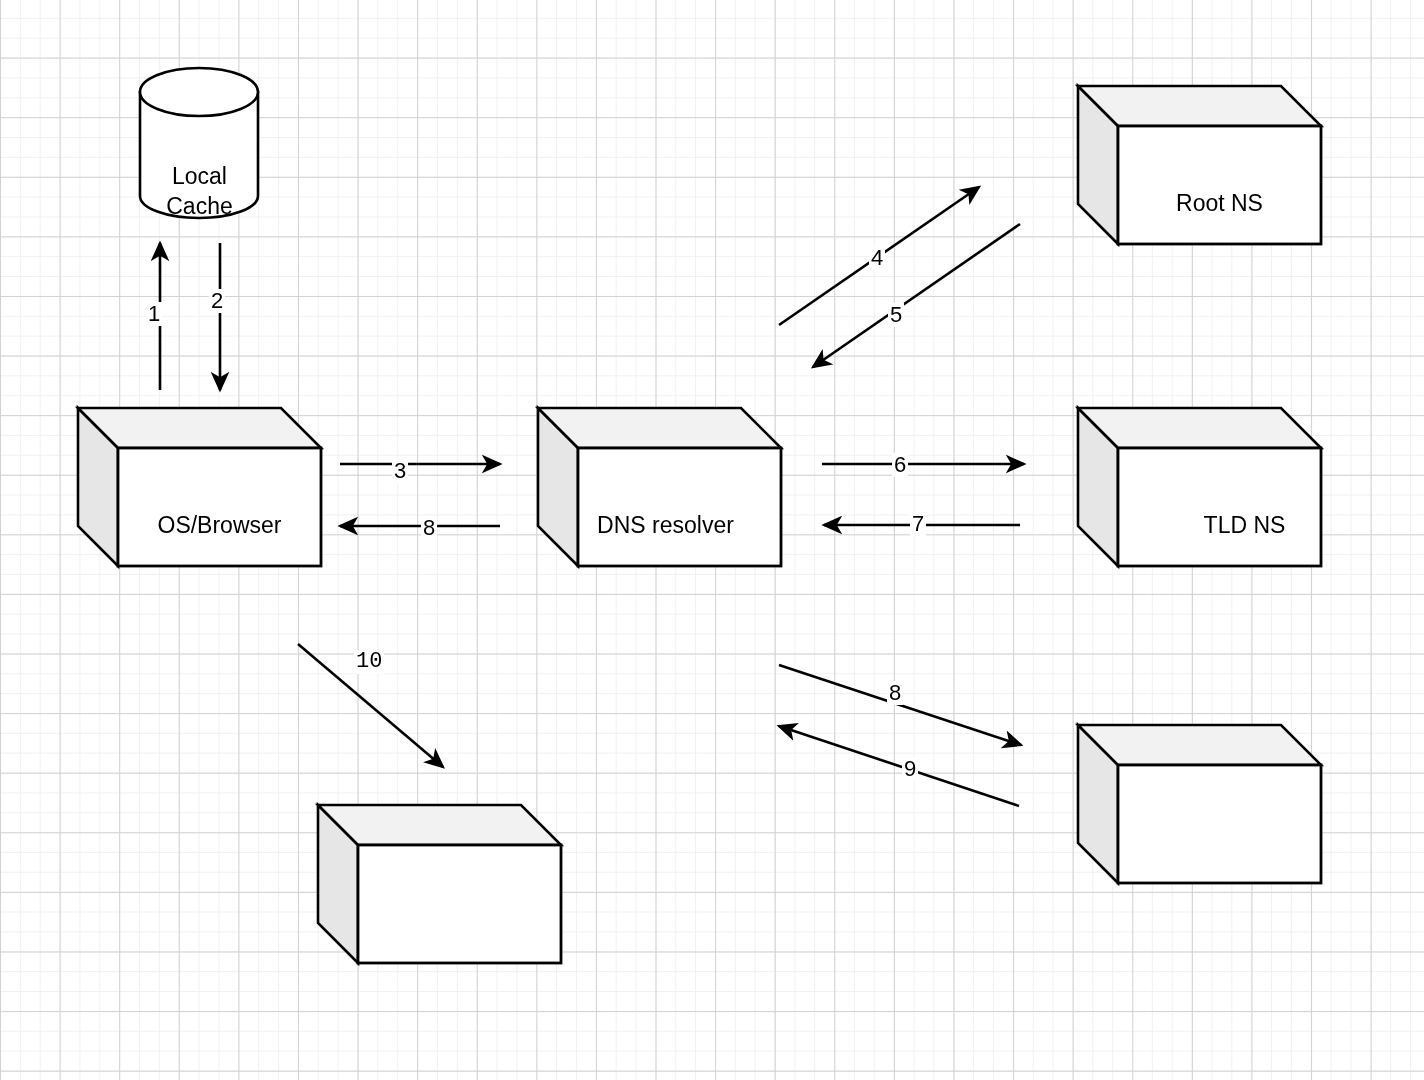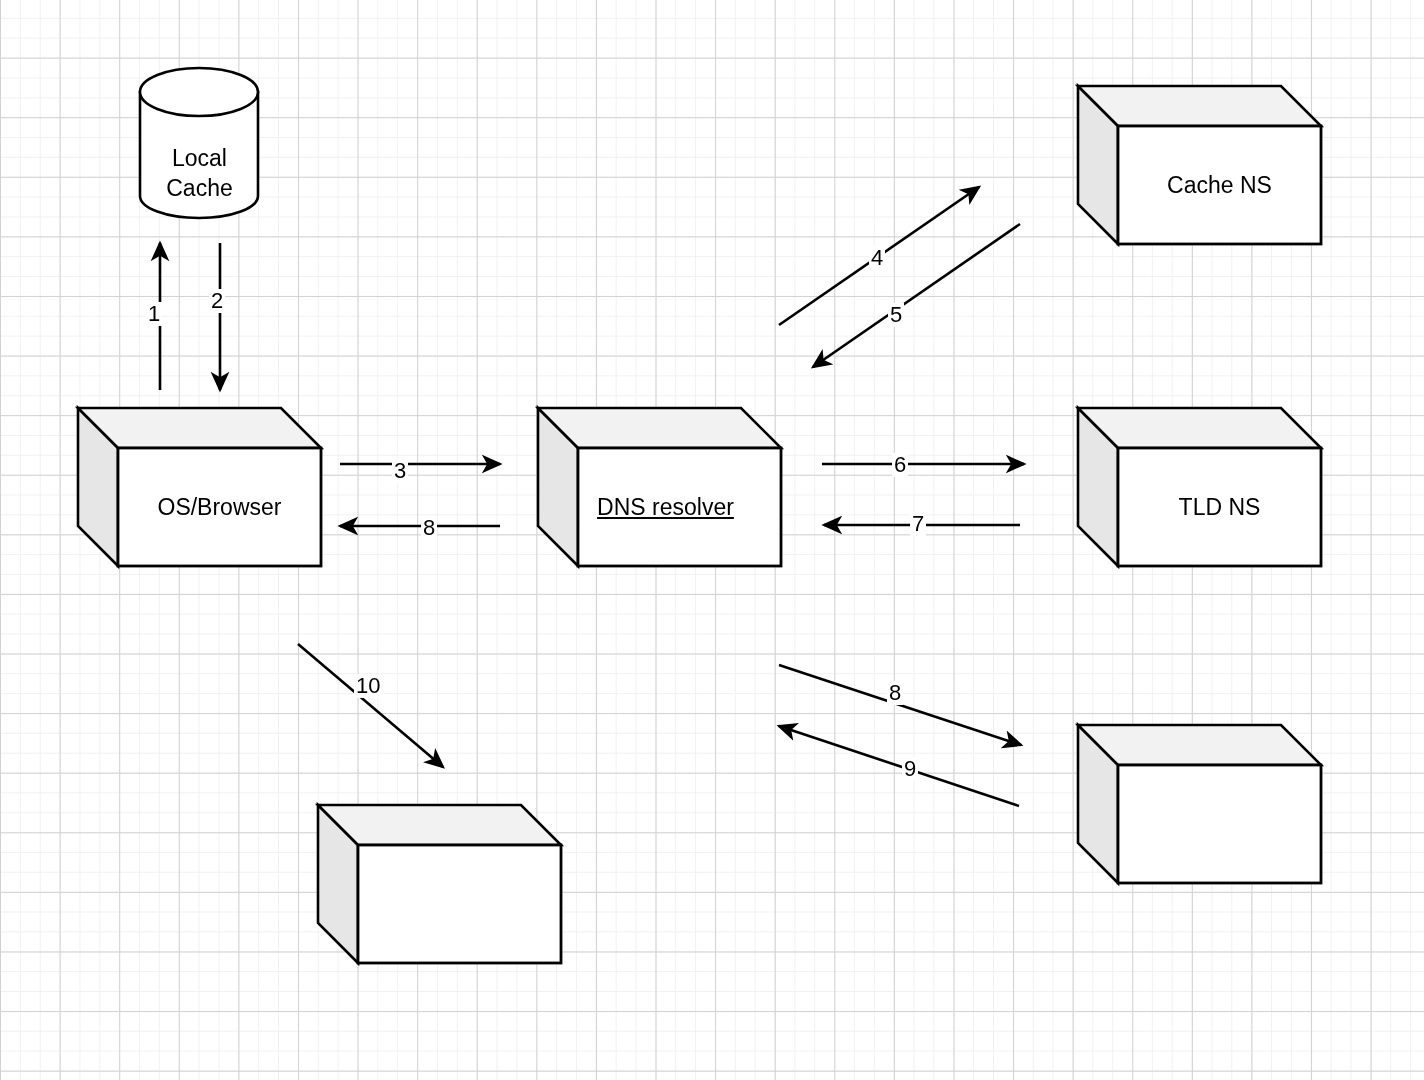--- a/index.html
+++ b/index.html
@@ -35,20 +35,21 @@
   .node-label {
     position: absolute;
     text-align: center;
     color: #000000;
     font-family: "Liberation Sans", sans-serif;
     font-size: 23px;
     line-height: 30px;
     letter-spacing: 0px;
     white-space: pre-line;
     pointer-events: none;
+    margin-top: 18px;
   }
   .edge-label {
     position: absolute;
     color: #000000;
     font-family: "Liberation Sans", sans-serif;
     font-size: 22px;
     line-height: 24px;
     background: #ffffff;
     padding: 0 2px;
     white-space: nowrap;
@@ -128,25 +129,25 @@
     <line x1="1019" y1="806" x2="779" y2="726" stroke="#000000" stroke-width="2.6" marker-end="url(#arrow)"></line>
 
     <line x1="298" y1="644" x2="443" y2="767" stroke="#000000" stroke-width="2.6" marker-end="url(#arrow)"></line>
   </svg>
 
   <div class="node-label" style="left:118px; top:143px; width:163px;">Local
 Cache</div>
 
   <div class="node-label" style="left:118px; top:492px; width:203px;text-align:center;">OS/Browser</div>
 
-  <div class="node-label" style="left:578px; top:492px; width:175px;text-decoration:underline;">DNS resolver</div>
+  <div class="node-label" style="left:578px; top:492px; width:175px;">DNS resolver</div>
 
-  <div class="node-label" style="left:1118px; top:170px; width:203px;">Cache NS</div>
+  <div class="node-label" style="left:1118px; top:170px; width:203px;">Root NS</div>
 
-  <div class="node-label" style="left:1118px; top:492px; width:203px;">TLD NS</div>
+  <div class="node-label" style="left:1118px; top:492px; width:203px;padding-left:25px;">TLD NS</div>
 
 
 
   <div class="edge-label" style="left:146px; top:302px;">1</div>
 
   <div class="edge-label" style="left:209px; top:289px;">2</div>
 
   <div class="edge-label" style="left:392px; top:459px;">3</div>
 
   <div class="edge-label" style="left:869px; top:246px;">4</div>
@@ -156,15 +157,15 @@
   <div class="edge-label" style="left:892px; top:453px;">6</div>
 
   <div class="edge-label" style="left:910px; top:512px;">7</div>
 
   <div class="edge-label" style="left:887px; top:681px;">8</div>
 
   <div class="edge-label" style="left:902px; top:757px;">9</div>
 
   <div class="edge-label" style="left:421px; top:516px;">8</div>
 
-  <div class="edge-label" style="left:354px; top:674px;">10</div>
+  <div class="edge-label" style="left:354px; top:650px;font-family:Liberation Mono, monospace;">10</div>
 
 </div>
 
 </body></html>

